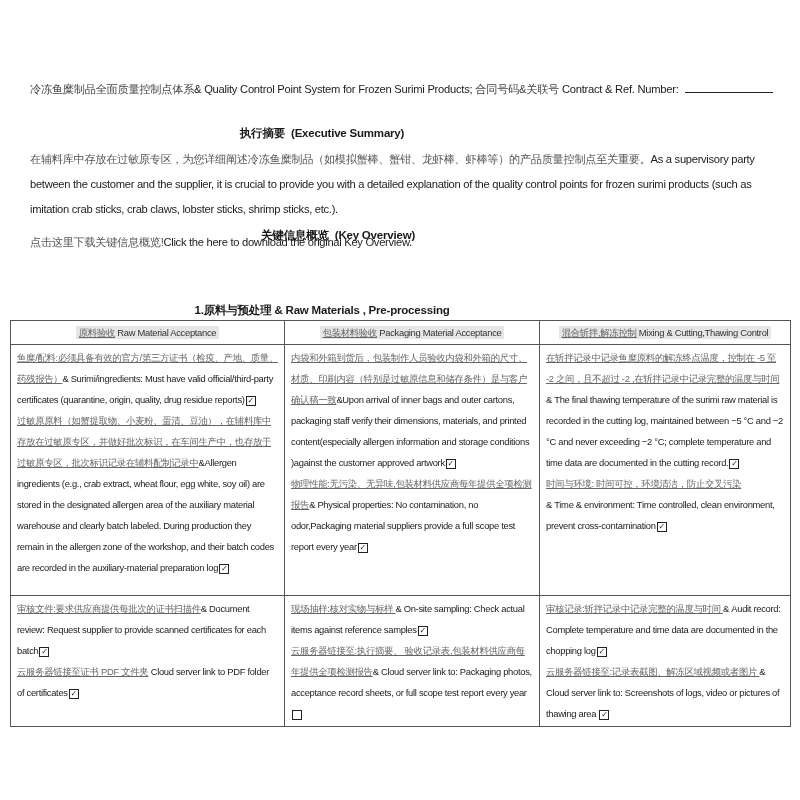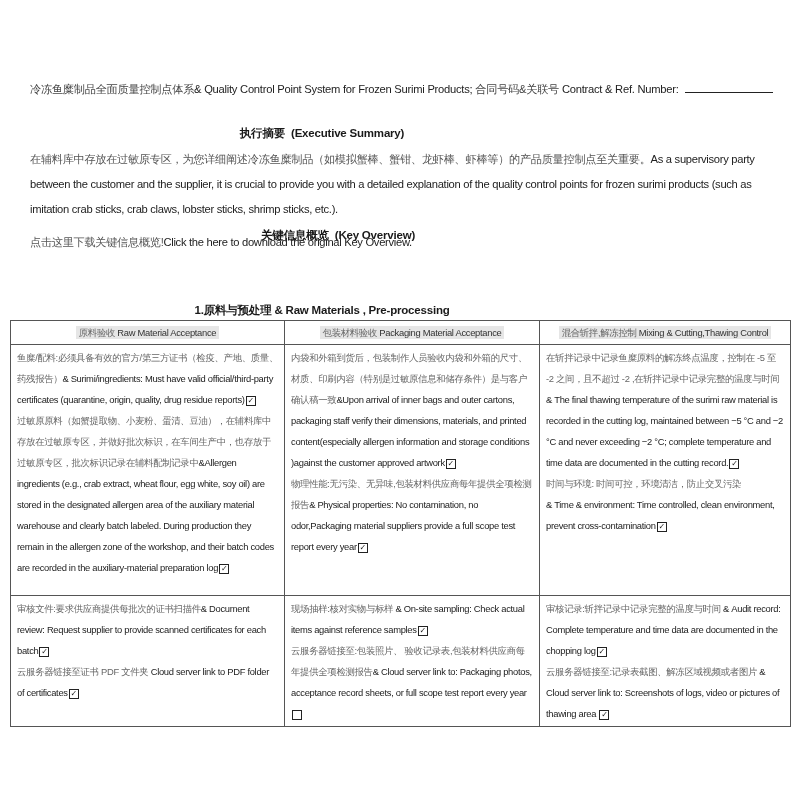--- a/index.html
+++ b/index.html
@@ -42,21 +42,21 @@
     padding: 2px 6px 2px 6px;
     color: #222;
     font-weight: normal;
   }
   table.qc th {
     height: 20px; padding: 1px 4px; text-align: center; vertical-align: middle;
   }
   .hdr-label {
     background: #e6e6e6; padding: 1px 3px; color: #333;
   }
-  .zh-gray { color: #666; }
+  .zh-gray { color: #666; text-decoration: underline; }
   .check {
     display: inline-block; width: 8px; height: 8px; border: 1px solid #222;
     font-size: 8px; line-height: 8px; text-align: center; vertical-align: middle;
     margin-left: 1px; color: #222;
   }
   .row1 td { height: 246px; }
   .row2 td { height: 124px; }
   .p { display: block; }
 </style>
 </head>
@@ -113,21 +113,21 @@
       <span class="p"><span class="zh-gray">时间与环境: 时间可控，环境清洁，防止交叉污染</span><br><span>&amp; Time &amp; environment: Time controlled, clean environment, prevent cross-contamination</span><span class="check">✓</span></span>
     </td>
   </tr>
   <tr class="row2">
     <td>
       <span class="p"><span class="zh-gray">审核文件:要求供应商提供每批次的证书扫描件</span><span>&amp; Document review: Request supplier to provide scanned certificates for each batch</span><span class="check">✓</span></span>
       <span class="p"><span class="zh-gray">云服务器链接至证书 PDF 文件夹</span><span> Cloud server link to PDF folder of certificates</span><span class="check">✓</span></span>
     </td>
     <td>
       <span class="p"><span class="zh-gray">现场抽样:核对实物与标样 </span><span>&amp; On-site sampling: Check actual items against reference samples</span><span class="check">✓</span></span>
-      <span class="p"><span class="zh-gray">云服务器链接至:包装照片、 验收记录表,包装材料供应商每年提供全项检测报告</span><span>&amp; Cloud server link to: Packaging photos, acceptance record sheets, or full scope test report every year</span><span class="check"></span></span>
+      <span class="p"><span class="zh-gray">云服务器链接至:执行摘要、 验收记录表,包装材料供应商每年提供全项检测报告</span><span>&amp; Cloud server link to: Packaging photos, acceptance record sheets, or full scope test report every year</span><span class="check"></span></span>
     </td>
     <td>
       <span class="p"><span class="zh-gray">审核记录:斩拌记录中记录完整的温度与时间 </span><span> &amp; Audit record: Complete temperature and time data are documented in the chopping log</span><span class="check">✓</span></span>
       <span class="p"><span class="zh-gray">云服务器链接至:记录表截图、解冻区域视频或者图片 </span><span>&amp; Cloud server link to: Screenshots of logs, video or pictures of thawing area </span><span class="check">✓</span></span>
     </td>
   </tr>
 </tbody>
   </table>
 
 </body></html>

